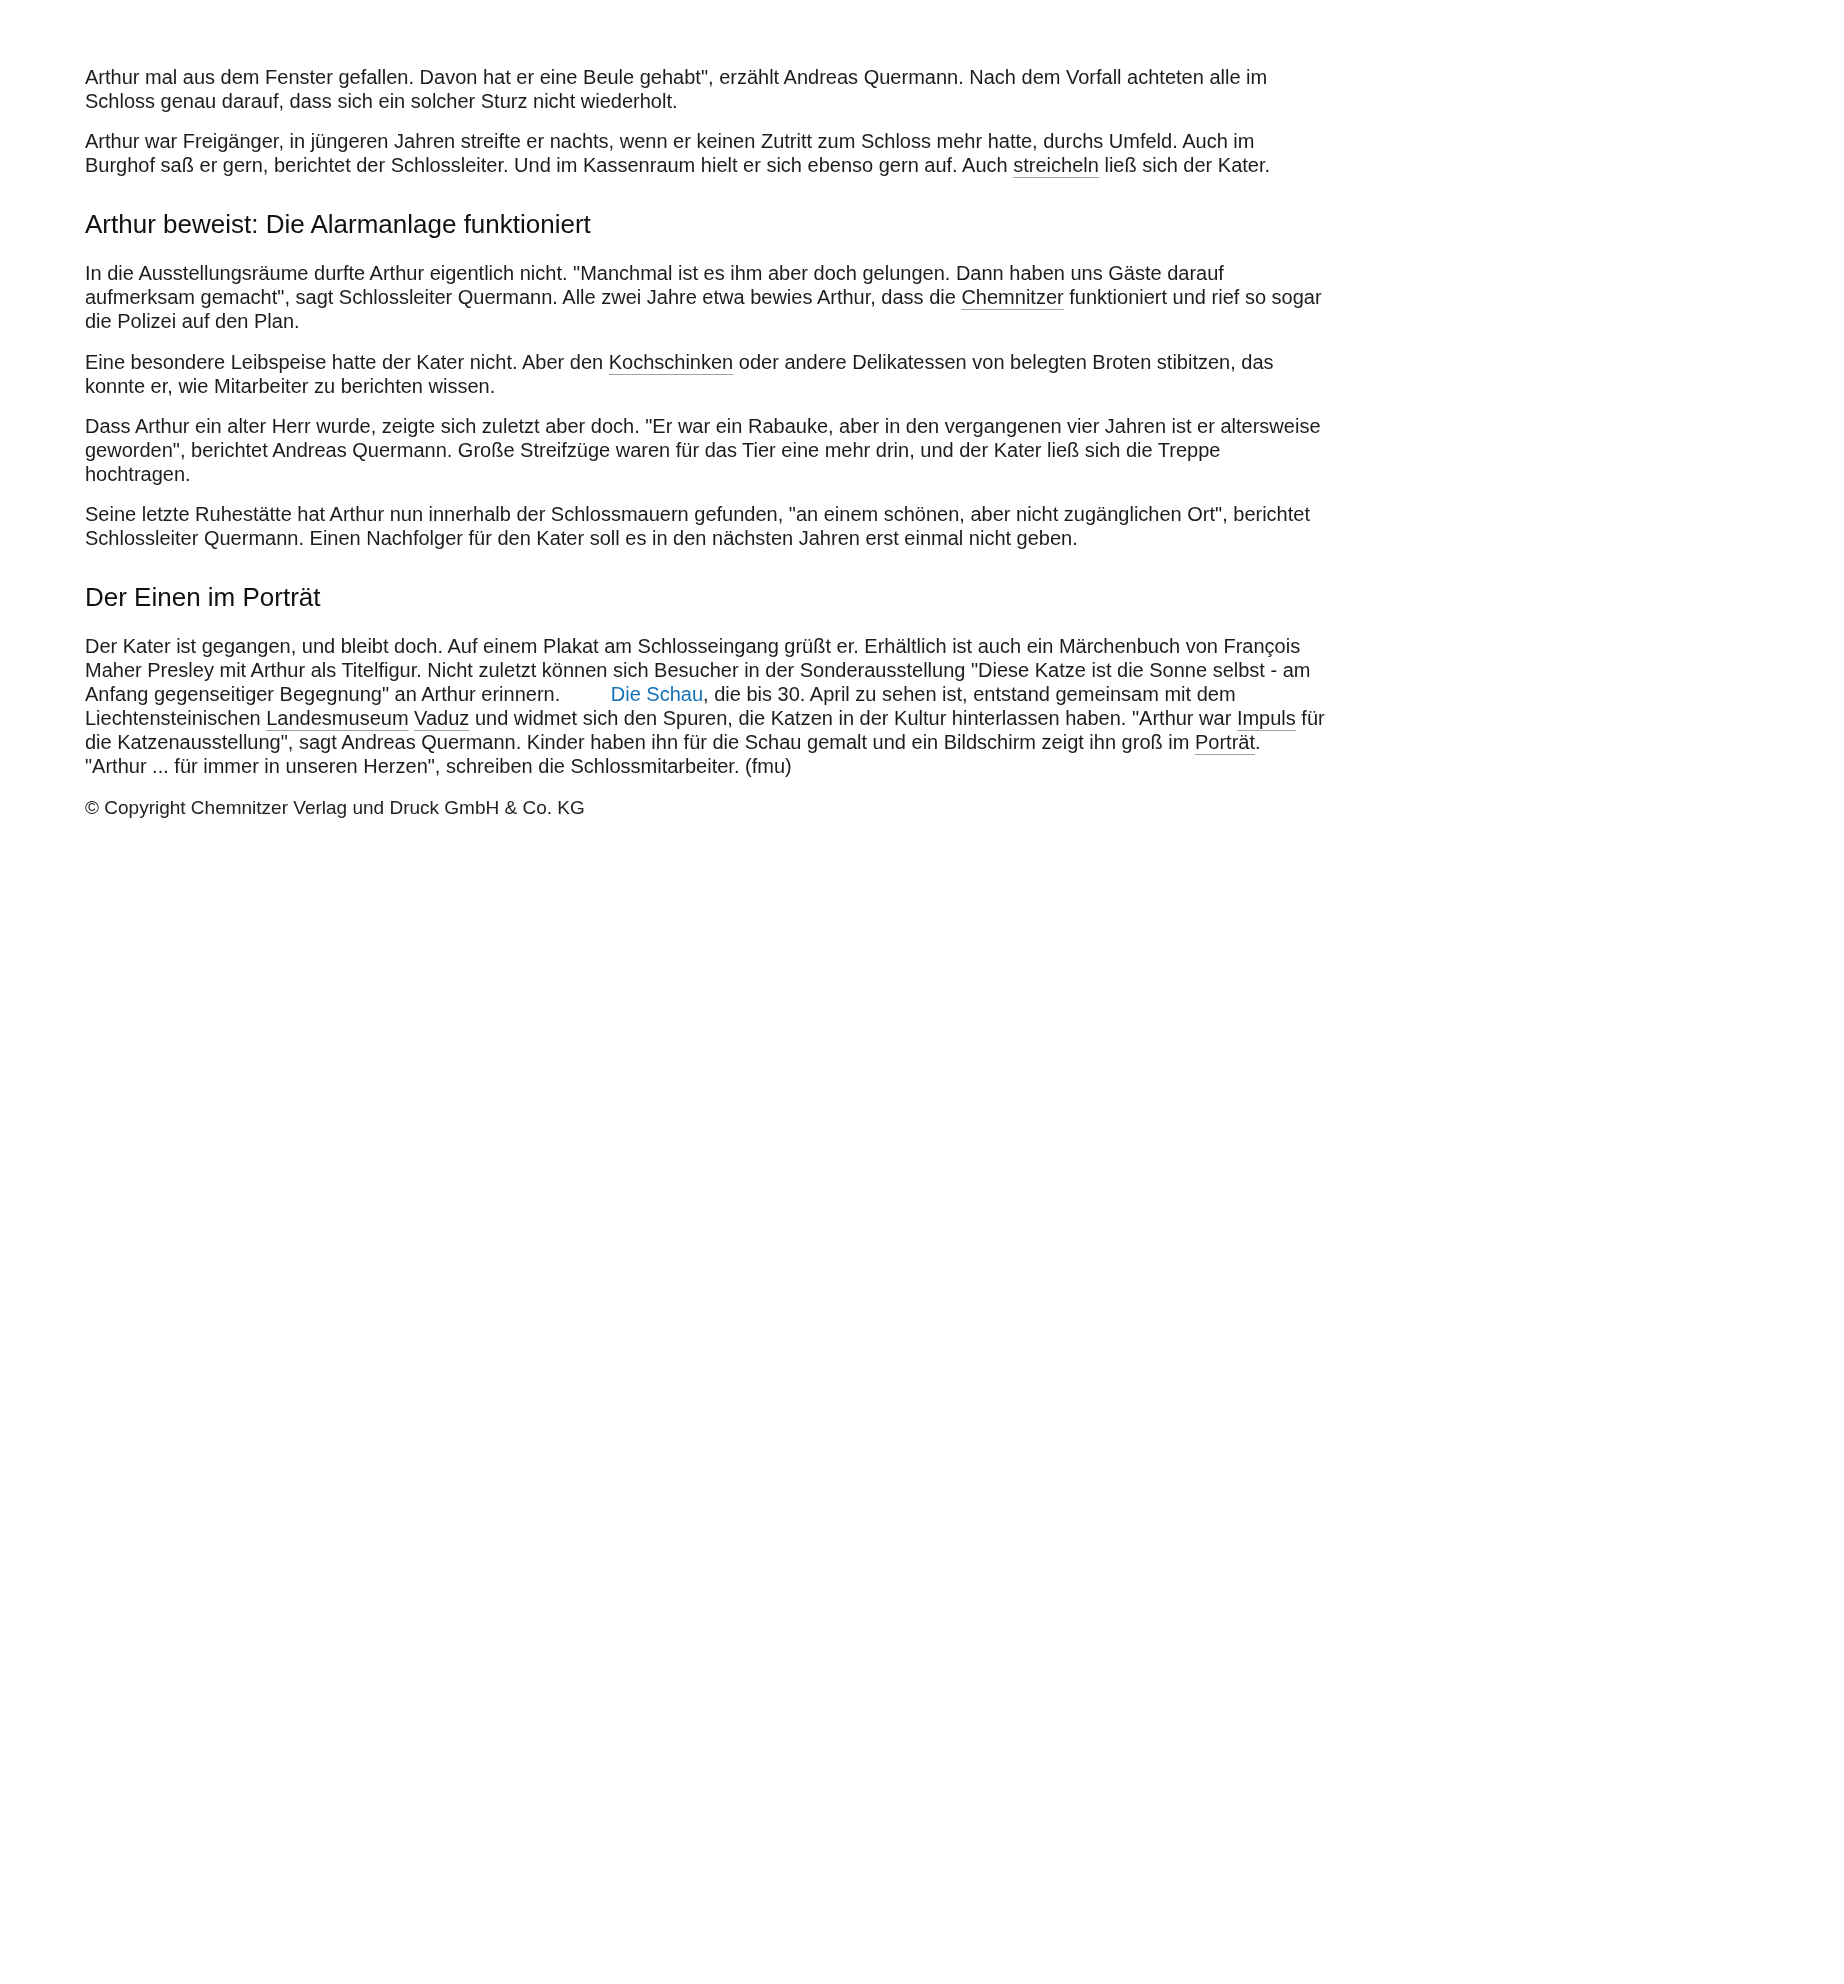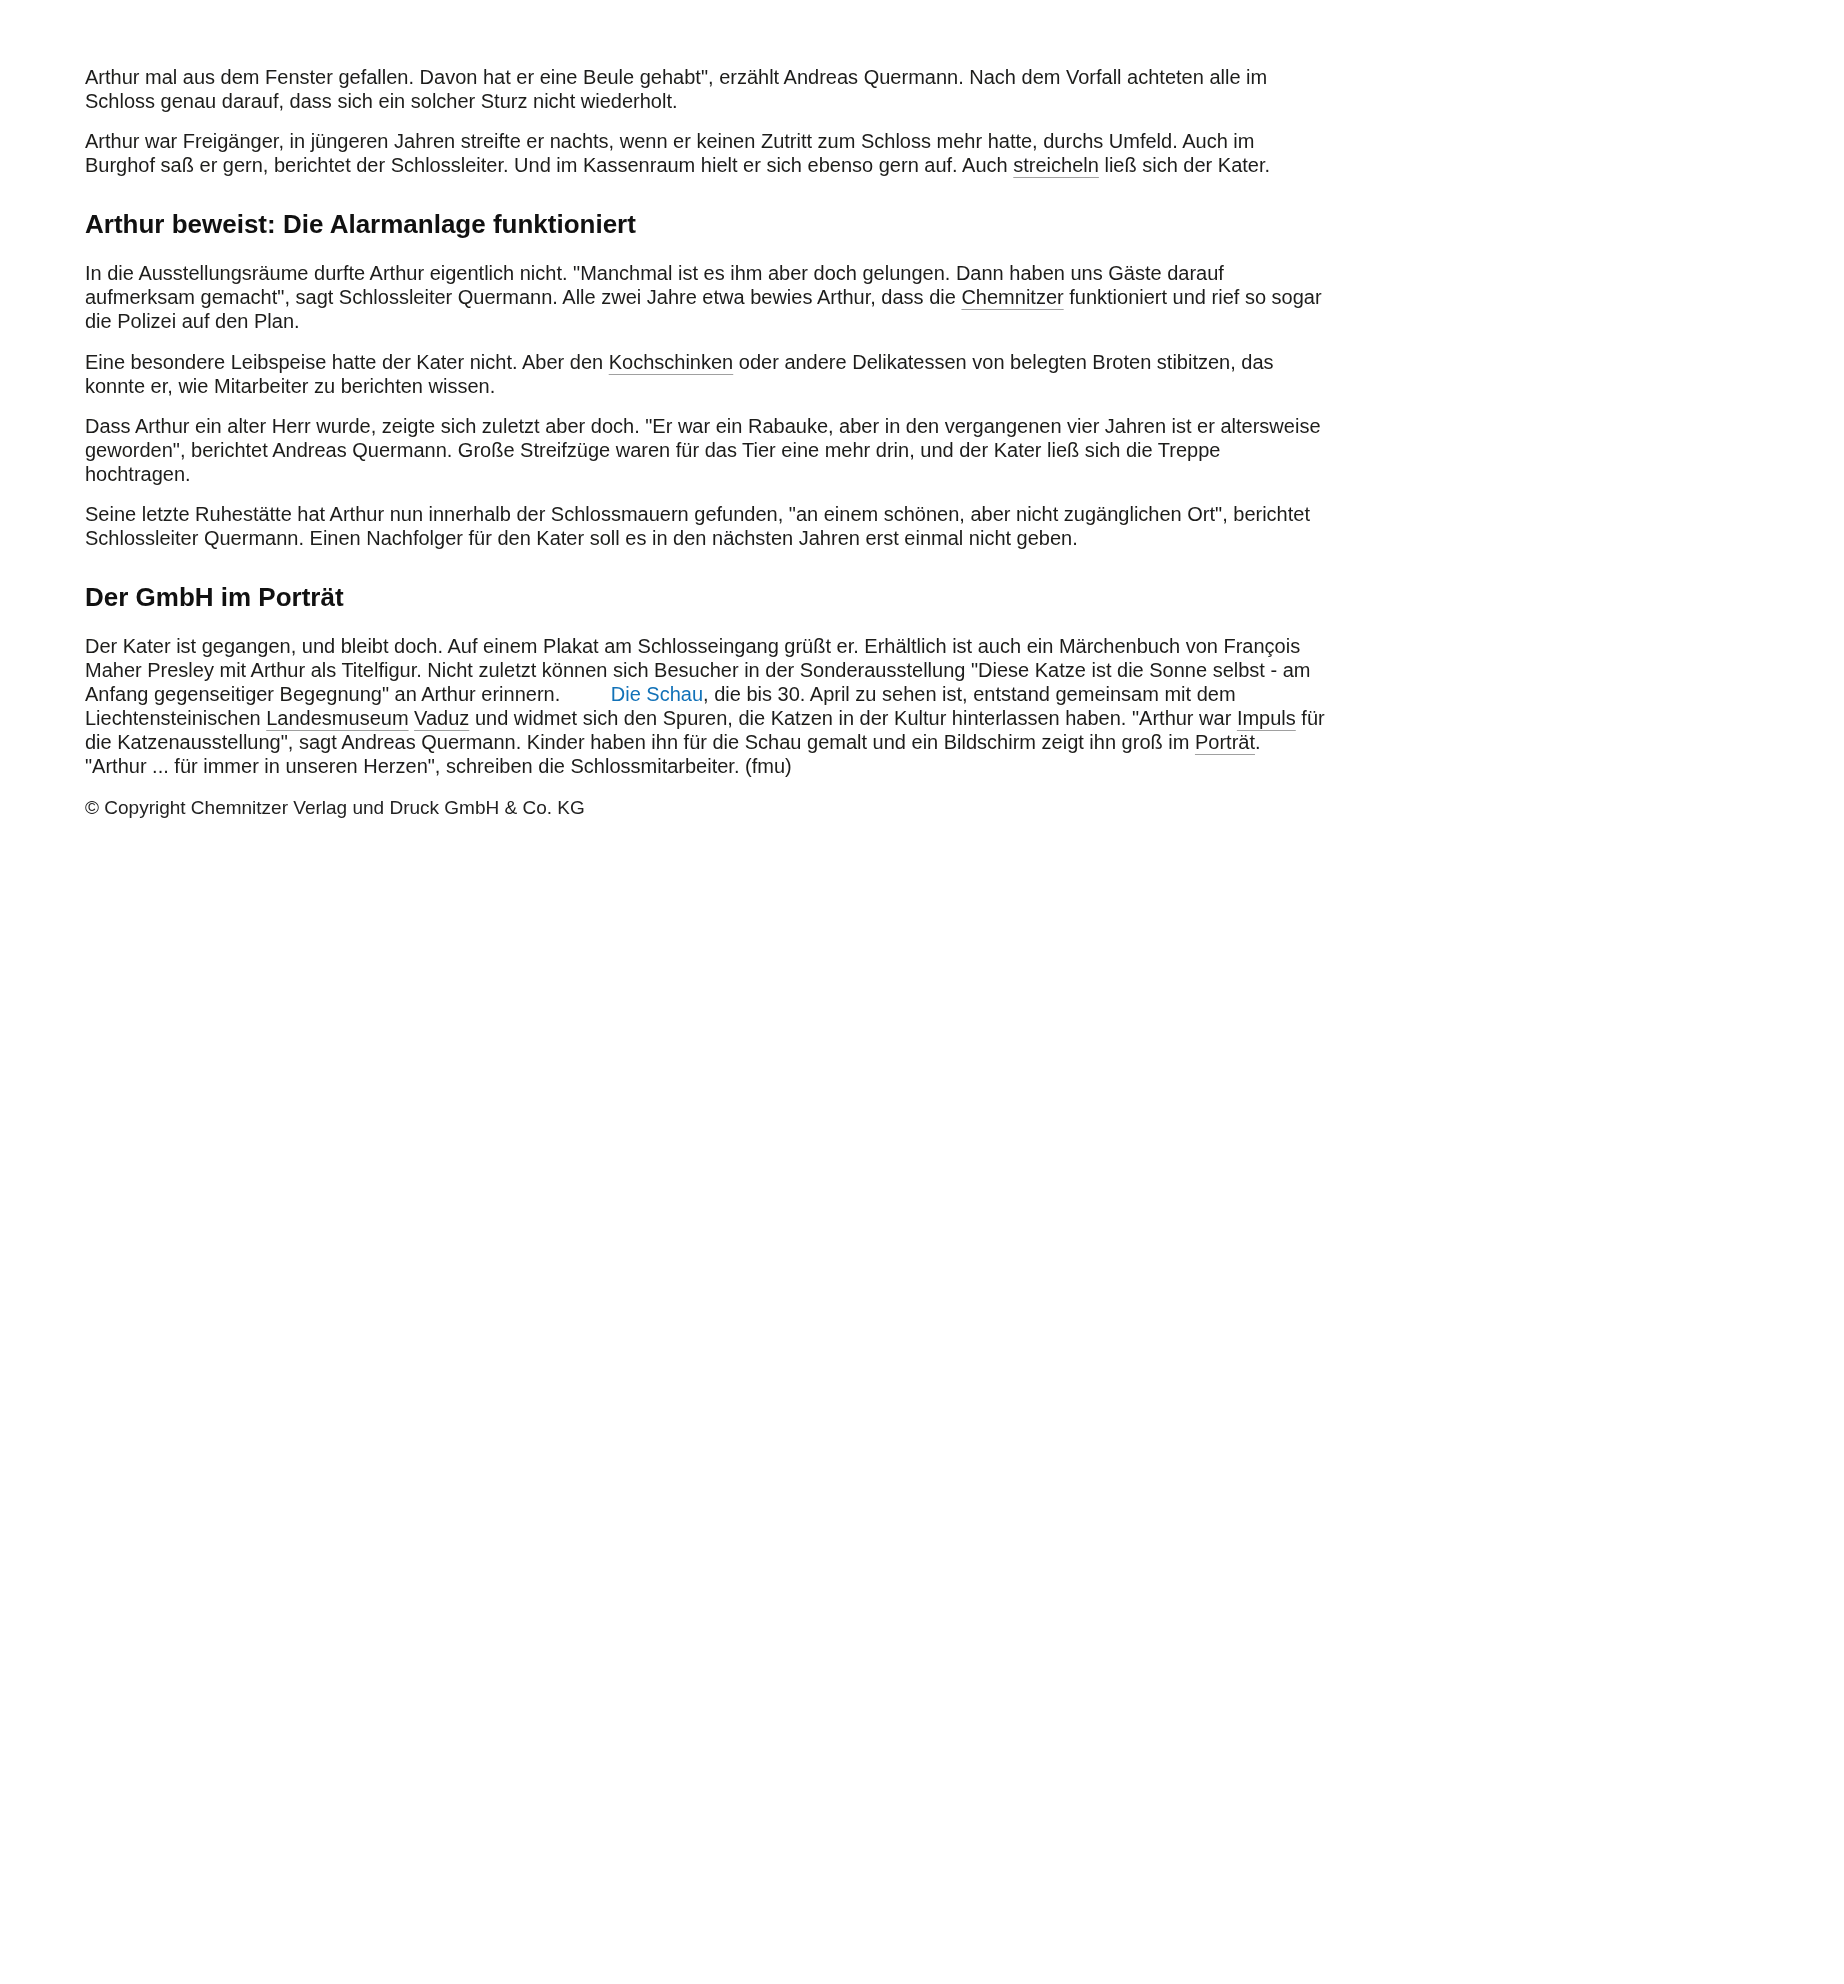--- a/index.html
+++ b/index.html
@@ -18,21 +18,21 @@
   }
   p.article-paragraph {
     font-size: 20px;
     line-height: 24px;
     margin: 0 0 16.3px 0;
     color: #1d1d1b;
   }
   h2.article-heading {
     font-size: 26px;
     line-height: 33px;
-    font-weight: 700;
+    font-weight: 400;
     margin: 31px 0 20px 0;
     color: #111111;
   }
   p.copyright {
     font-size: 19px;
     line-height: 27px;
     font-weight: 400;
     margin: 7.7px 0 0 0;
     color: #222222;
   }
@@ -56,18 +56,18 @@
 
 <main class="page">
   <article class="article">
       <p class="article-paragraph">Arthur mal aus dem Fenster gefallen. Davon hat er eine Beule gehabt", erzählt Andreas Quermann. Nach dem Vorfall achteten alle im Schloss genau darauf, dass sich ein solcher Sturz nicht wiederholt.</p>
       <p class="article-paragraph">Arthur war Freigänger, in jüngeren Jahren streifte er nachts, wenn er keinen Zutritt zum Schloss mehr hatte, durchs Umfeld. Auch im Burghof saß er gern, berichtet der Schlossleiter. Und im Kassenraum hielt er sich ebenso gern auf. Auch <span class="glossary-term">streicheln</span> ließ sich der Kater.</p>
       <h2 class="article-heading">Arthur beweist: Die Alarmanlage funktioniert</h2>
       <p class="article-paragraph">In die Ausstellungsräume durfte Arthur eigentlich nicht. "Manchmal ist es ihm aber doch gelungen. Dann haben uns Gäste darauf aufmerksam gemacht", sagt Schlossleiter Quermann. Alle zwei Jahre etwa bewies Arthur, dass die <span class="glossary-term">Chemnitzer</span> funktioniert und rief so sogar die Polizei auf den Plan.</p>
       <p class="article-paragraph">Eine besondere Leibspeise hatte der Kater nicht. Aber den <span class="glossary-term">Kochschinken</span> oder andere Delikatessen von belegten Broten stibitzen, das konnte er, wie Mitarbeiter zu berichten wissen.</p>
       <p class="article-paragraph">Dass Arthur ein alter Herr wurde, zeigte sich zuletzt aber doch. "Er war ein Rabauke, aber in den vergangenen vier Jahren ist er altersweise geworden", berichtet Andreas Quermann. Große Streifzüge waren für das Tier eine mehr drin, und der Kater ließ sich die Treppe hochtragen.</p>
       <p class="article-paragraph">Seine letzte Ruhestätte hat Arthur nun innerhalb der Schlossmauern gefunden, "an einem schönen, aber nicht zugänglichen Ort", berichtet Schlossleiter Quermann. Einen Nachfolger für den Kater soll es in den nächsten Jahren erst einmal nicht geben.</p>
-      <h2 class="article-heading">Der GmbH im Porträt</h2>
+      <h2 class="article-heading">Der Einen im Porträt</h2>
       <p class="article-paragraph">Der Kater ist gegangen, und bleibt doch. Auf einem Plakat am Schlosseingang grüßt er. Erhältlich ist auch ein Märchenbuch von François Maher Presley mit Arthur als Titelfigur. Nicht zuletzt können sich Besucher in der Sonderausstellung "Diese Katze ist die Sonne selbst - am Anfang gegenseitiger Begegnung" an Arthur erinnern. <a class="inline-link" href="#">Die Schau</a>, die bis 30. April zu sehen ist, entstand gemeinsam mit dem Liechtensteinischen <span class="glossary-term">Landesmuseum</span> <span class="glossary-term">Vaduz</span> und widmet sich den Spuren, die Katzen in der Kultur hinterlassen haben. "Arthur war <span class="glossary-term">Impuls</span> für die Katzenausstellung", sagt Andreas Quermann. Kinder haben ihn für die Schau gemalt und ein Bildschirm zeigt ihn groß im <span class="glossary-term">Porträt</span>. "Arthur ... für immer in unseren Herzen", schreiben die Schlossmitarbeiter. (fmu)</p>
       <p class="copyright">© Copyright Chemnitzer Verlag und Druck GmbH &amp; Co. KG</p>
     </article>
 </main>
 
 
 </body></html>

